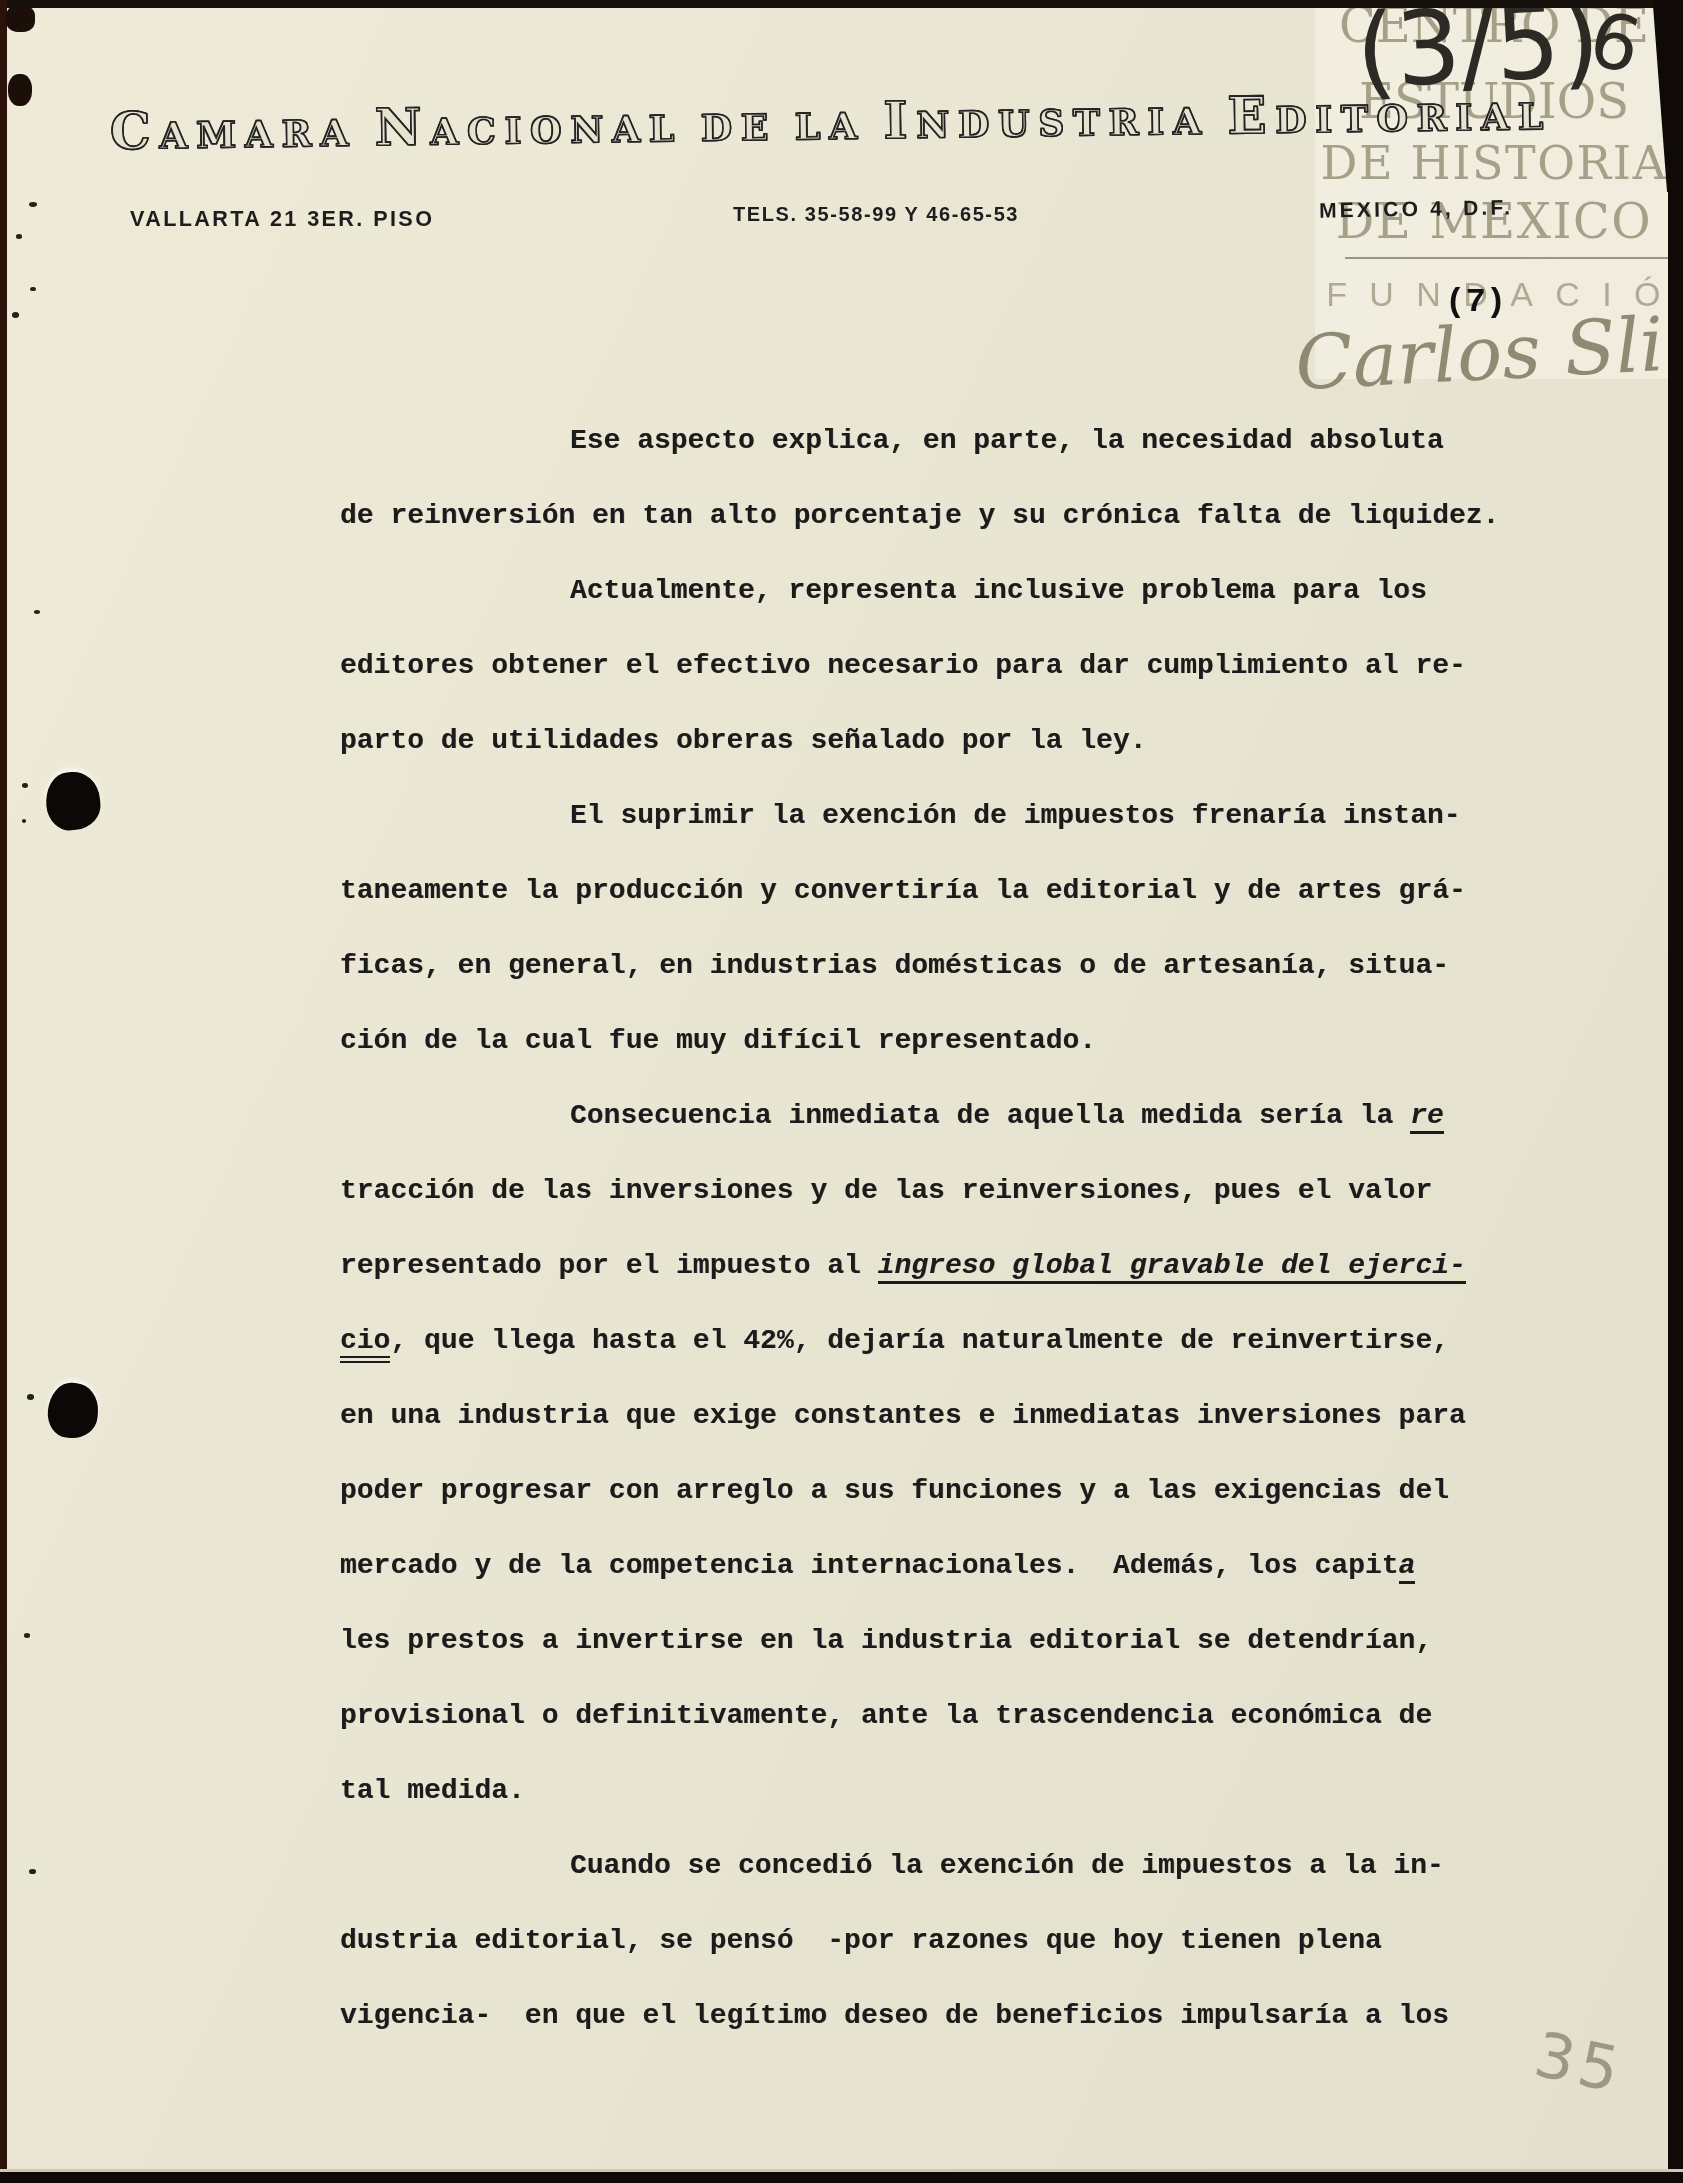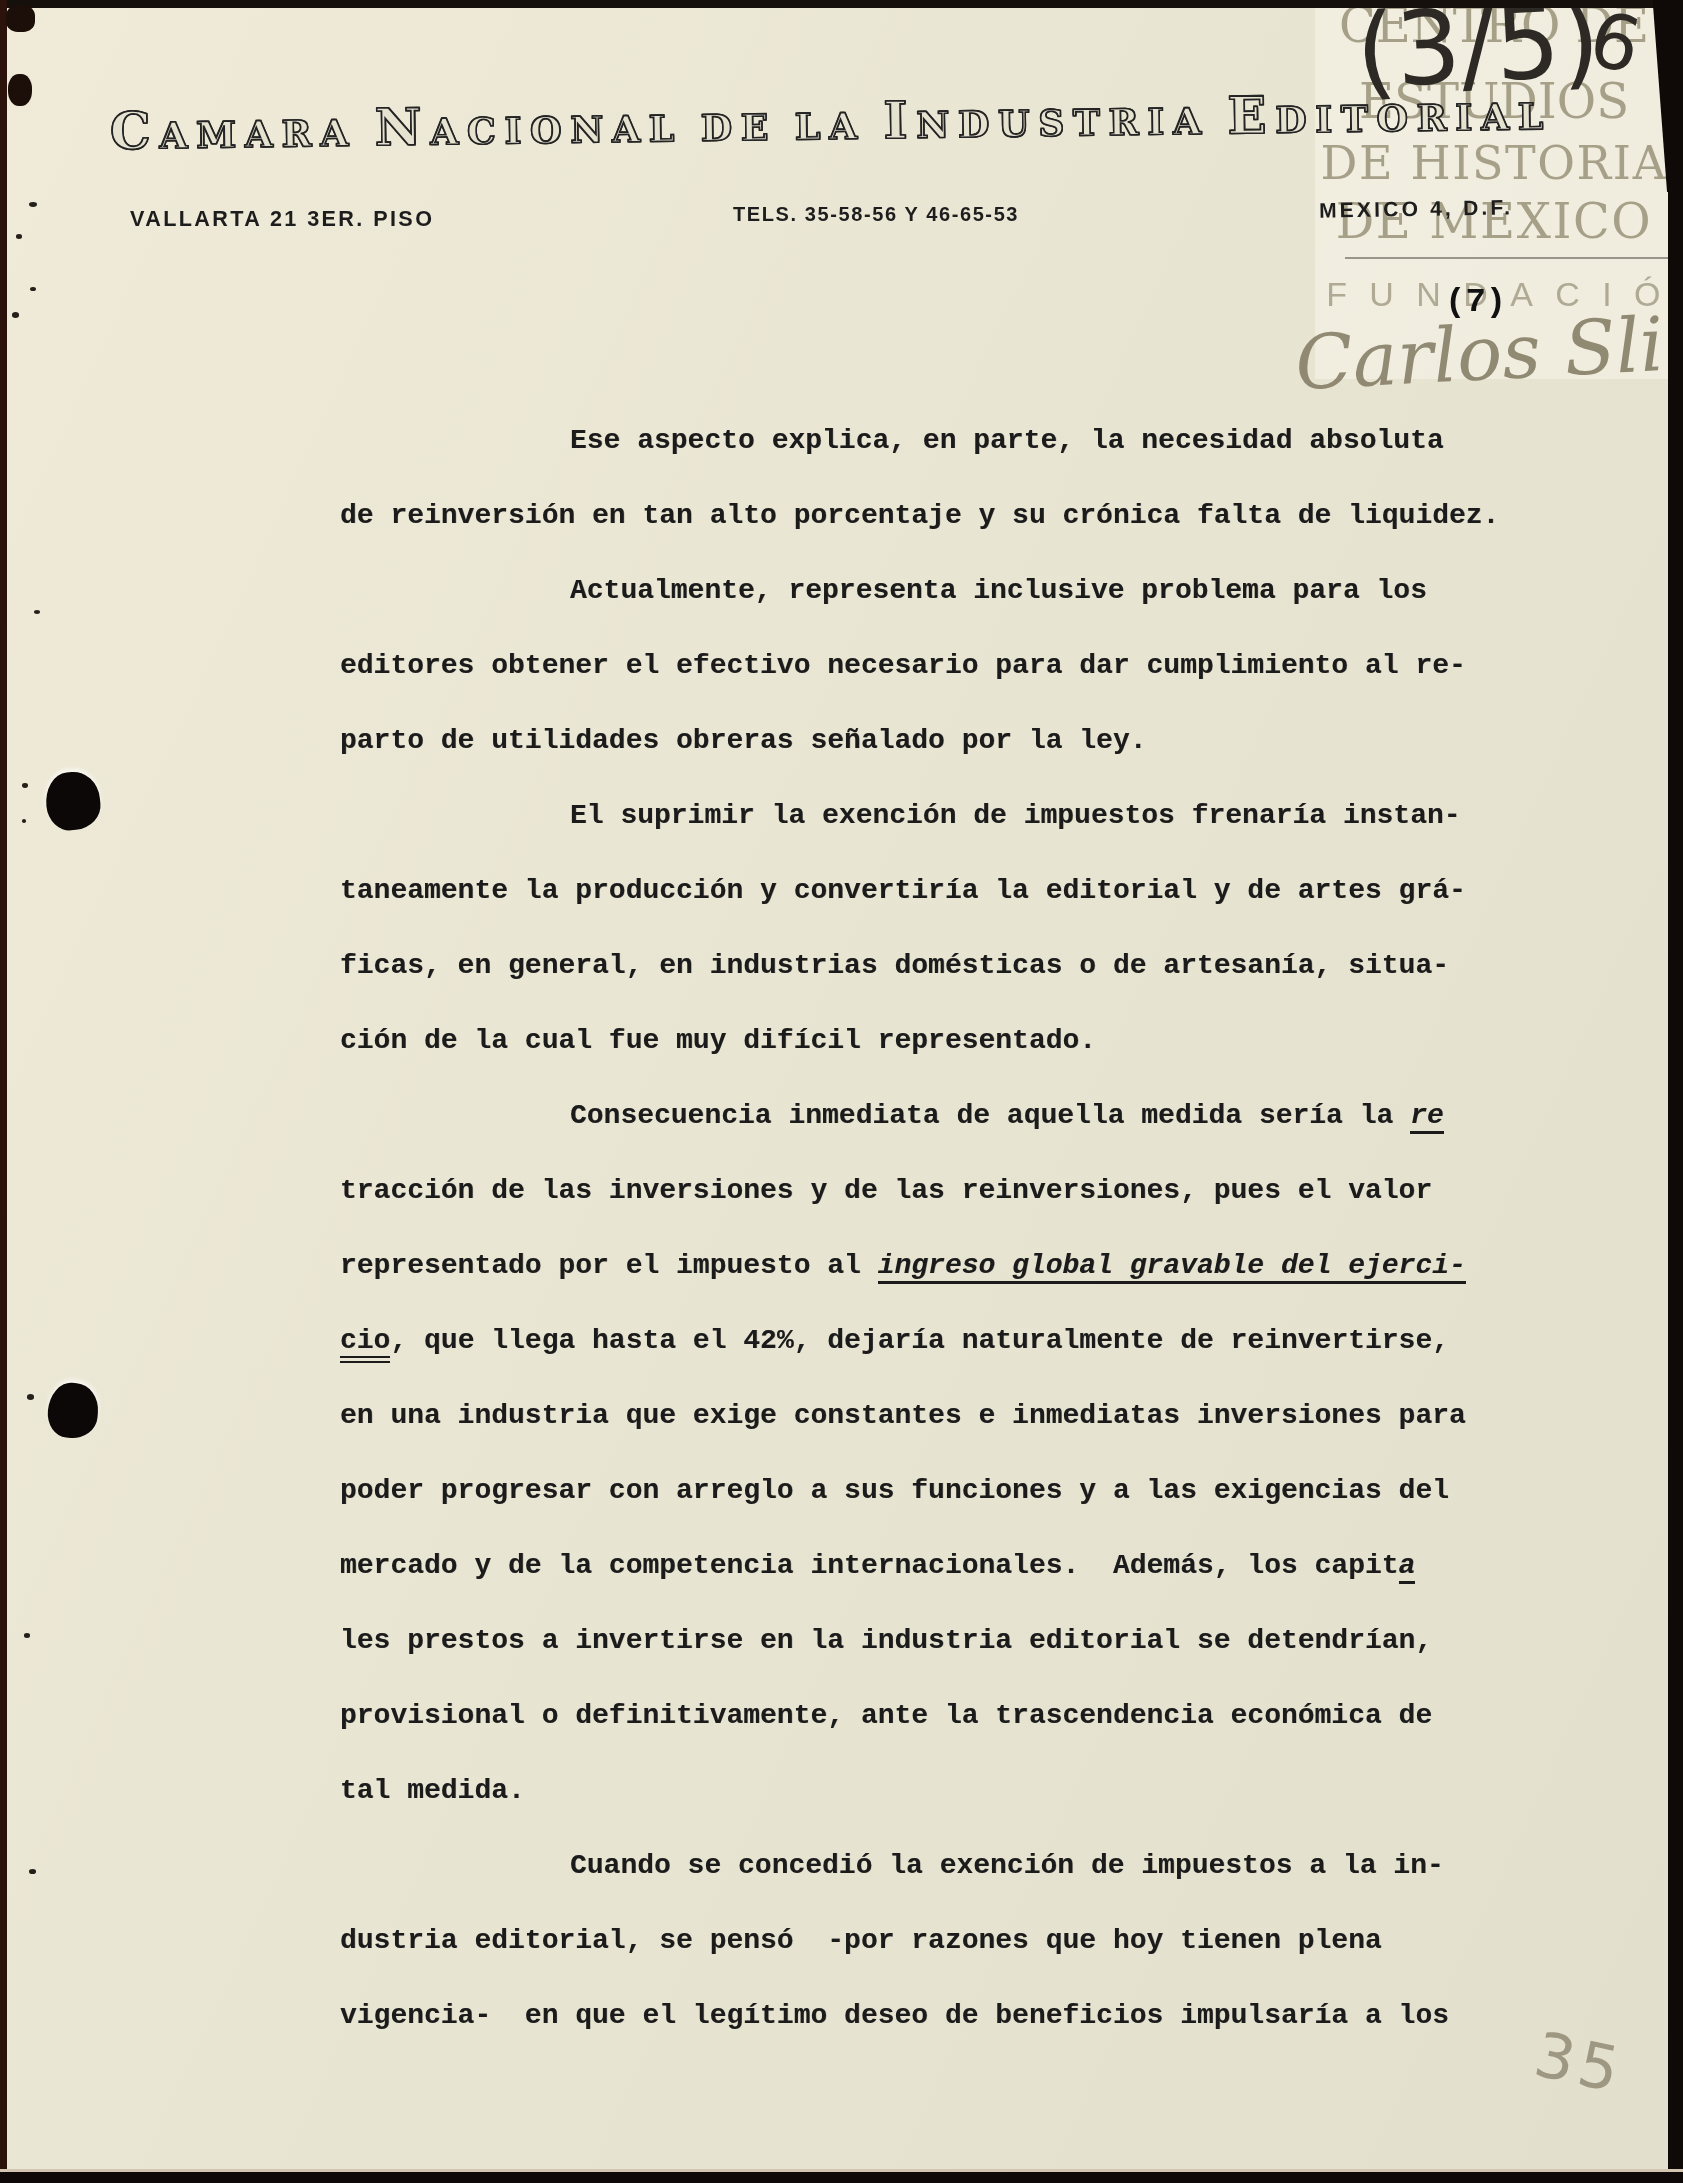--- a/index.html
+++ b/index.html
@@ -88,21 +88,21 @@
 
   <div class="abs lh-title">
       <span class="word"><span class="init">C</span><span>AMARA</span></span>
       <span class="word"><span class="init">N</span><span>ACIONAL</span></span>
       <span class="word"><span>DE</span></span>
       <span class="word"><span>LA</span></span>
       <span class="word"><span class="init">I</span><span>NDUSTRIA</span></span>
       <span class="word"><span class="init">E</span><span>DITORIAL</span></span>
     </div>
   <div class="abs lh-sub lh-address">VALLARTA 21  3ER. PISO</div>
-  <div class="abs lh-sub lh-phones">TELS.  35-58-56  Y  46-65-53</div>
+  <div class="abs lh-sub lh-phones">TELS.  35-58-99  Y  46-65-53</div>
   <div class="abs lh-sub lh-city">MEXICO 4, D.F.</div>
   <div class="abs lh-rule"></div>
 
   <div class="abs hand hand-fraction">(3/5)</div>
   <div class="abs hand hand-six">6</div>
   <div class="abs page-num">(7)</div>
   <div class="abs pencil-num">35</div>
 
   <div class="abs body-text">
       <div class="line indent"><span>Ese aspecto explica, en parte, la necesidad absoluta</span></div>

